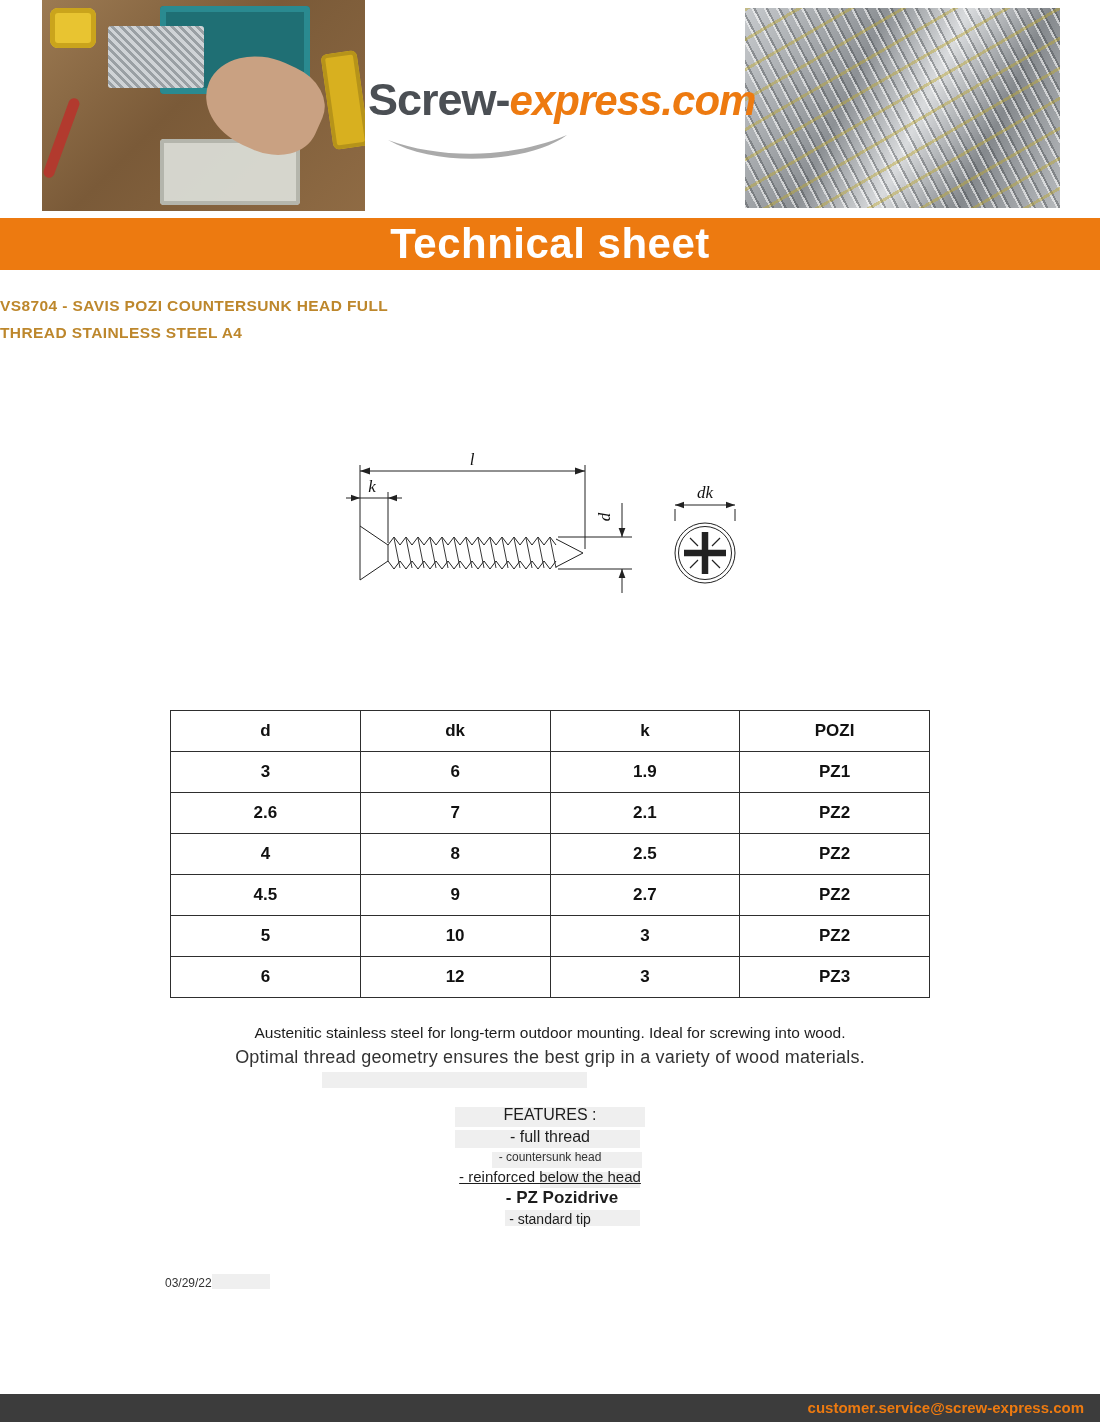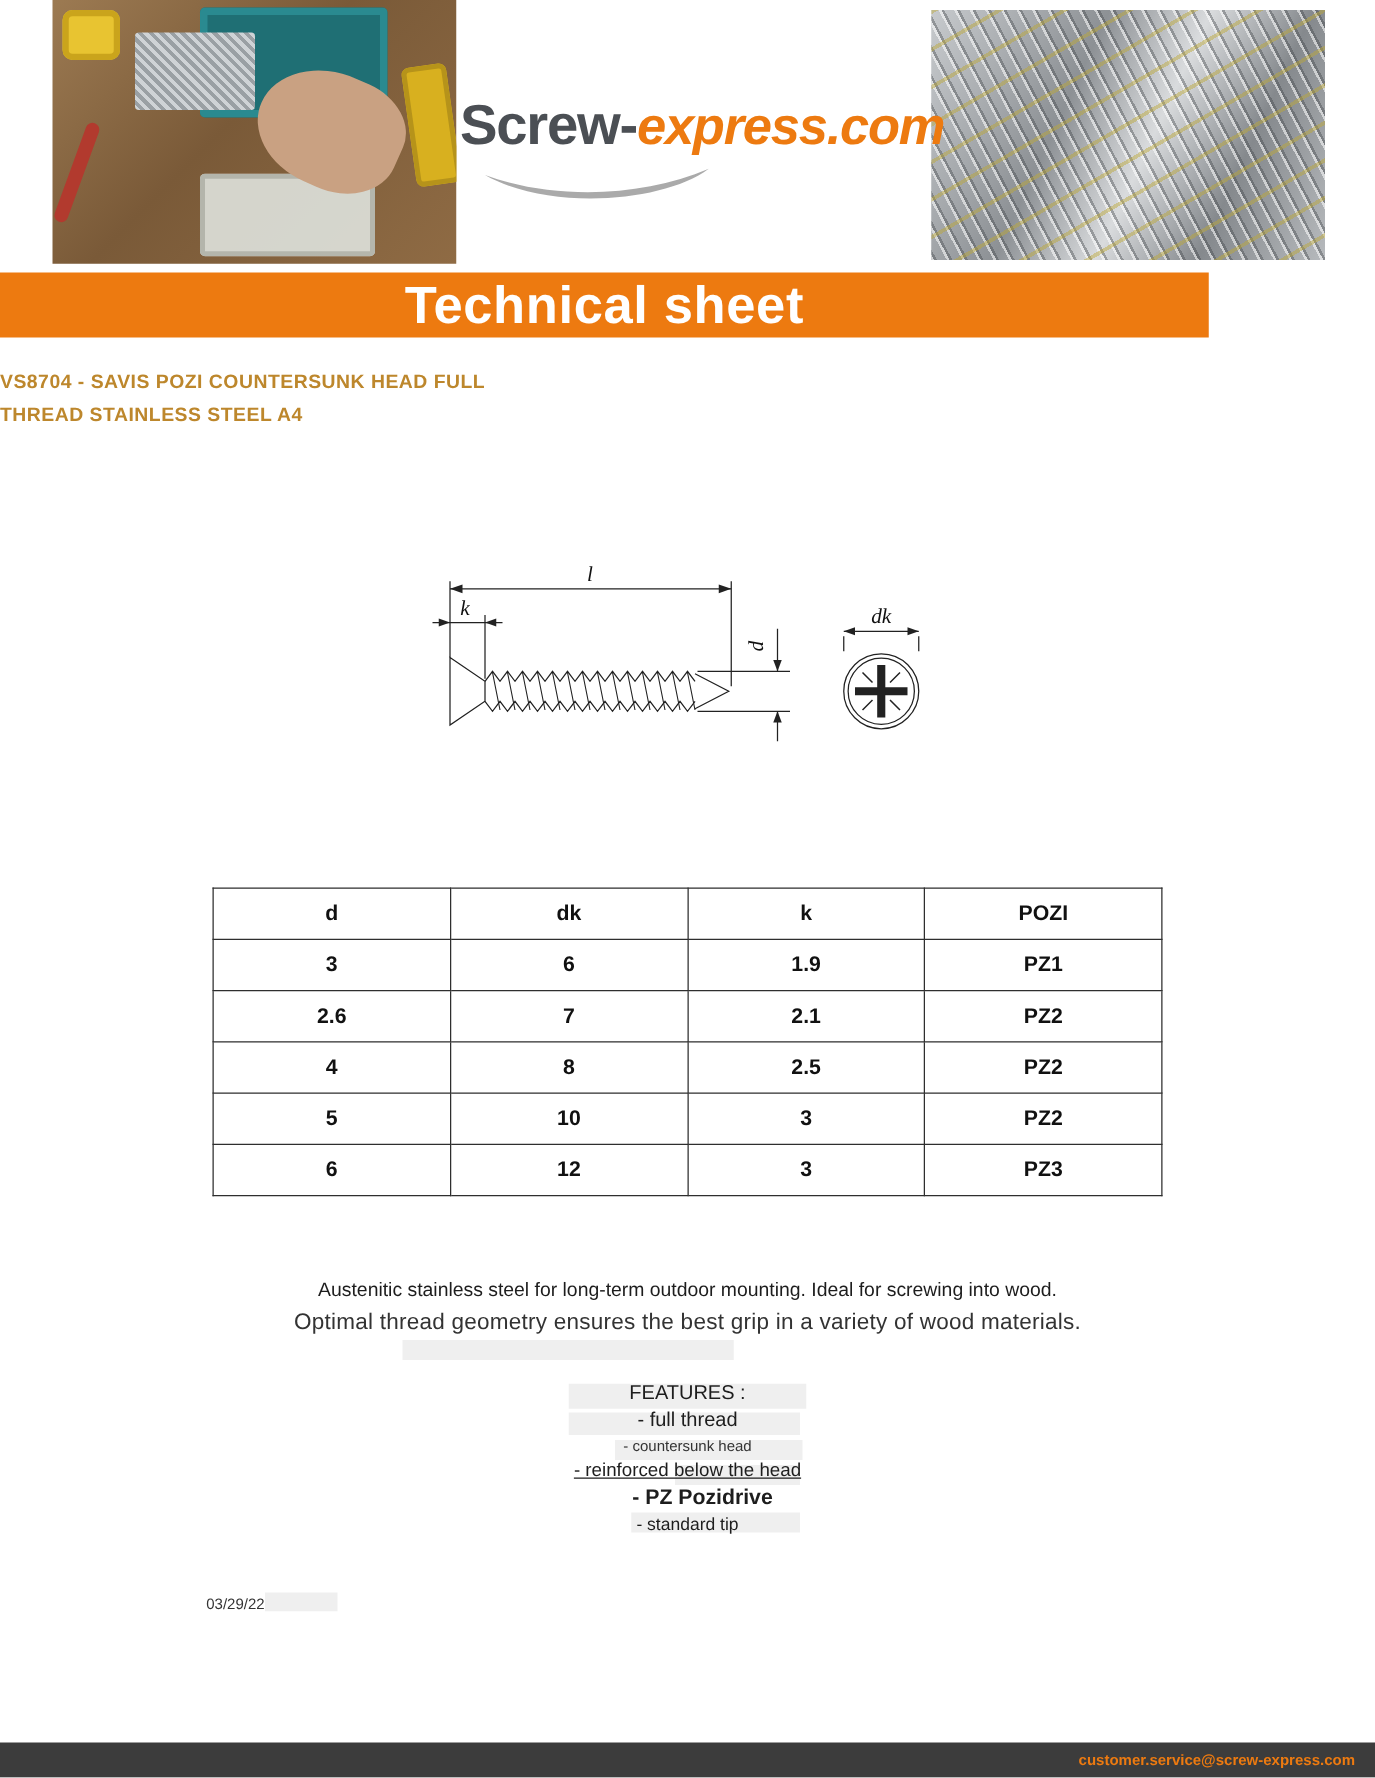--- a/index.html
+++ b/index.html
@@ -37,21 +37,21 @@
   }
 
   
   .logo { position:absolute; left:368px; top:74px; width:384px; text-align:center; white-space:nowrap; }
   .logo-part1 { font-size:45px; font-weight:bold; color:#4b4f54; letter-spacing:-1px; }
   .logo-part2 { font-size:42px; font-weight:bold; font-style:italic; color:var(--accent,#ed7a10); letter-spacing:-1px; }
   .logo-swoosh { position:absolute; left:385px; top:132px; }
 
   
   .banner {
-    position:absolute; left:0; top:218px; width:967px; height:52px;
+    position:absolute; left:0; top:218px; width:1100px; height:52px;
     background:var(--accent,#ed7a10); color:#fff;
     font-size:42px; font-weight:bold; text-align:center; line-height:51px;
     letter-spacing:.5px;
   }
 
   
   .product-title {
     position:absolute; left:0; top:292px; width:1100px; text-align:left;
     color:var(--gold,#bd872c); font-size:15.5px; font-weight:bold; line-height:27px; letter-spacing:.4px;
   }
@@ -83,21 +83,21 @@
   .f4 { font-size:14px; line-height:21px; }
 
   
   .artifact { position:absolute; background:#efefef; }
 
   
   .date { position:absolute; left:165px; top:1276px; font-size:12px; color:#333; }
   .footer {
     position:absolute; left:0; bottom:0; width:1100px; height:28px;
     background:var(--footer-bg,#3c3c3c); color:var(--accent,#ed7a10);
-    font-size:12px; font-weight:bold; line-height:28px; text-align:right; padding-right:16px;
+    font-size:15px; font-weight:bold; line-height:28px; text-align:right; padding-right:16px;
   }
 </style>
 </head>
 <body>
 
 <div class="page">
 
   <div class="photo photo-left">
     <div class="pl-tape"></div>
     <div class="pl-tray"></div>
@@ -198,20 +198,26 @@
           <td>2.1</td>
           <td>PZ2</td>
         </tr>
         <tr>
           <td>4</td>
           <td>8</td>
           <td>2.5</td>
           <td>PZ2</td>
         </tr>
         <tr>
+          <td>4.5</td>
+          <td>9</td>
+          <td>2.7</td>
+          <td>PZ2</td>
+        </tr>
+        <tr>
           <td>5</td>
           <td>10</td>
           <td>3</td>
           <td>PZ2</td>
         </tr>
         <tr>
           <td>6</td>
           <td>12</td>
           <td>3</td>
           <td>PZ3</td>

